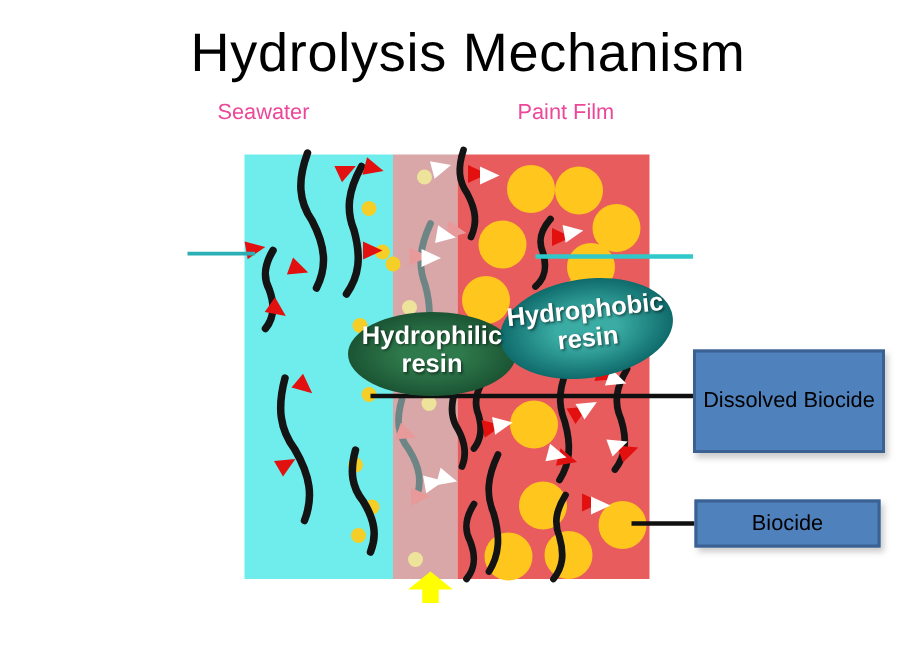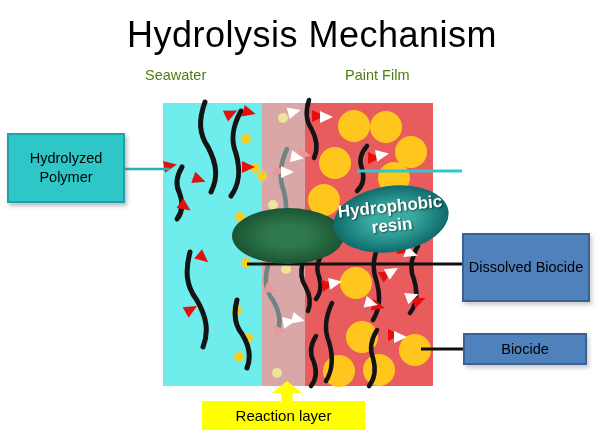--- a/index.html
+++ b/index.html
@@ -1,20 +1,20 @@
 <!DOCTYPE html>
 <html><head>
 <meta charset="utf-8">
 <style>
   html,body{margin:0;padding:0;background:#ffffff;}
   .stage{position:relative;width:600px;height:434px;background:#ffffff;overflow:hidden;
          font-family:"Liberation Sans",sans-serif;}
   .title{position:absolute;top:14px;left:12px;width:600px;text-align:center;
          font-size:36px;color:#000000;letter-spacing:.5px;z-index:3;}
-  .sec-label{position:absolute;font-size:14.5px;color:#4d7c0f;z-index:3;white-space:nowrap;}
+  .sec-label{position:absolute;font-size:14.5px;color:#ec4899;z-index:3;white-space:nowrap;}
   #diagram-svg{position:absolute;left:0;top:0;z-index:1;}
   .label-box{position:absolute;display:flex;align-items:center;justify-content:center;
              text-align:center;font-size:14.5px;line-height:1.3;color:#000;z-index:4;box-sizing:border-box;}
   .teal-box{border:2px solid #1fa0aa;box-shadow:2px 3px 4px rgba(110,110,110,.45);}
   .blue-box{border:2px solid #3a6191;box-shadow:2px 3px 4px rgba(110,110,110,.35);}
   .yellow-box{font-size:15px;}
   .ellipse-label{position:absolute;z-index:5;text-align:center;color:#fff;font-weight:bold;
                  font-size:17px;line-height:1.12;text-shadow:1px 1px 2px rgba(0,0,0,.55);}
 </style>
 </head>
@@ -116,33 +116,28 @@
       <polygon points="-5,-6 8,0 -5,6" transform="translate(391 272) rotate(-30)" fill="#FFFFFF"></polygon>
       <line x1="125" y1="169" x2="170" y2="169" stroke="#2BAFB4" stroke-width="2.5"></line>
       <line x1="357" y1="171" x2="462" y2="171" stroke="#2FC9C9" stroke-width="3"></line>
       <line x1="247" y1="264" x2="462" y2="264" stroke="#101010" stroke-width="3"></line>
       <line x1="421" y1="349" x2="463" y2="349" stroke="#101010" stroke-width="3"></line>
       <polygon points="287,381 272,393 281.5,393 281.5,402 292.5,402 292.5,393 302,393" fill="#FFFF00"></polygon>
       <ellipse cx="288" cy="236" rx="56" ry="28" fill="url(#resin-grad-0)" transform="rotate(0 288 236)"></ellipse>
       <ellipse cx="391" cy="219" rx="58" ry="33" fill="url(#resin-grad-1)" transform="rotate(-8 391 219)"></ellipse>
     </svg>
 
-  <div class="label-box teal-box" style="left: 7px; top: 133px; width: 118px; height: 70px; background: rgb(46, 198, 198);">
-    <span>Hydrolyzed Polymer</span>
-  </div>
 
 
   <div class="label-box blue-box" style="left: 462px; top: 233px; width: 128px; height: 69px; background: rgb(79, 129, 189);">
     <span>Dissolved Biocide</span>
   </div>
 
   <div class="label-box blue-box" style="left: 463px; top: 333px; width: 124px; height: 32px; background: rgb(79, 129, 189); text-align: right;">
     <span>Biocide</span>
   </div>
 
-  <div class="label-box yellow-box" style="left: 202px; top: 401px; width: 163px; height: 29px; background: rgb(255, 255, 0);">
-    <span>Reaction layer</span>
-  </div>
 
+  <div class="ellipse-label" style="left:230px;top:214px;width:116px;">Hydrophilic resin</div>
 
   <div class="ellipse-label" style="left:327px;top:197px;width:128px;transform:rotate(-6deg);">Hydrophobic resin</div>
 
 </div>
 
 </body></html>

